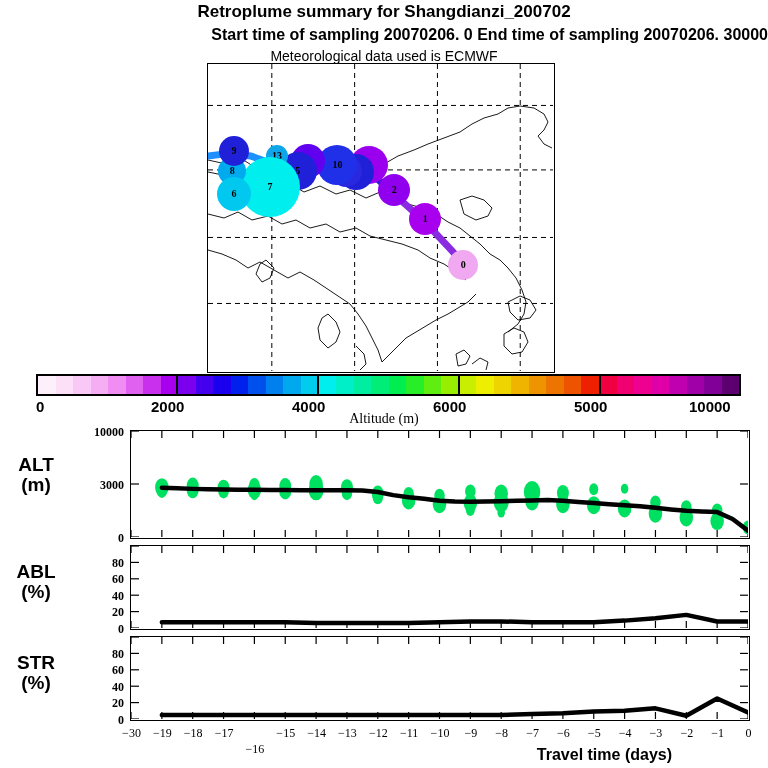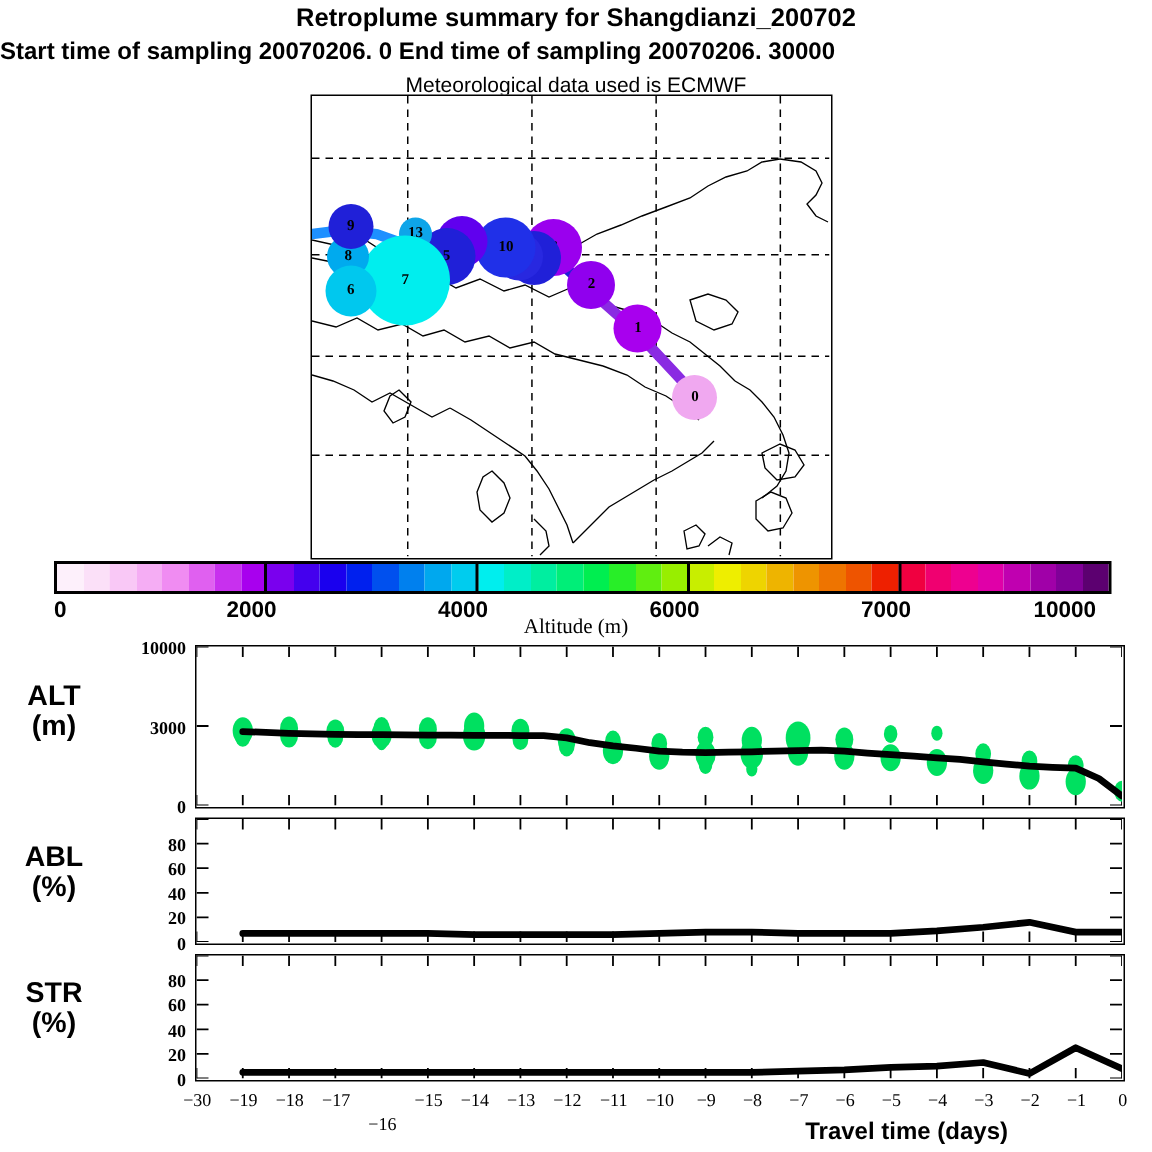--- a/index.html
+++ b/index.html
@@ -1,20 +1,20 @@
 <!DOCTYPE html>
 <html><head>
 <meta charset="utf-8">
 <style>
   html,body{margin:0;padding:0;background:#fff;}
   body{width:768px;height:768px;position:relative;overflow:hidden;
        font-family:"Liberation Sans",sans-serif;color:#000;}
   .t{position:absolute;white-space:nowrap;}
   #title{top:2px;left:0;width:768px;text-align:center;font-size:17px;font-weight:bold;}
-  #subtitle{top:26px;left:0;width:768px;text-align:left;font-size:16px;font-weight:bold;}
+  #subtitle{top:26px;left:0;width:768px;text-align:right;font-size:16px;font-weight:bold;}
   #meteo{top:48px;left:0;width:768px;text-align:center;font-size:14px;font-weight:normal;}
 
   
   #map{position:absolute;left:207px;top:63px;width:348px;height:310px;
        border:1.5px solid #000;background:#fff;box-sizing:border-box;overflow:hidden;}
   #map svg{position:absolute;left:0;top:0;}
   .marker{position:absolute;border-radius:50%;transform:translate(-50%,-50%);
           display:flex;align-items:center;justify-content:center;}
   .mlabel{font-size:10px;font-weight:bold;color:#000;font-family:"Liberation Serif",serif;
           line-height:1;pointer-events:none;}
@@ -176,21 +176,21 @@
     <line x1="141" y1="0" x2="141" y2="22" stroke="#000" stroke-width="2"></line>
     <line x1="282" y1="0" x2="282" y2="22" stroke="#000" stroke-width="2"></line>
     <line x1="423" y1="0" x2="423" y2="22" stroke="#000" stroke-width="2"></line>
     <line x1="564" y1="0" x2="564" y2="22" stroke="#000" stroke-width="2"></line>
   </svg>
 <div id="cbticks">
     <div class="cbtick" style="left: 36px;">0</div>
     <div class="cbtick" style="left: 151px;">2000</div>
     <div class="cbtick" style="left: 292px;">4000</div>
     <div class="cbtick" style="left: 433px;">6000</div>
-    <div class="cbtick" style="left: 574px;">7000</div>
+    <div class="cbtick" style="left: 574px;">5000</div>
     <div class="cbtick" style="left: 689px;">10000</div>
   </div>
 <div id="cblabel">Altitude (m)</div>
 
 <div class="rowtitle" id="lab-alt" style="left: 6px; width: 60px; top: 455px;">
     <div>ALT</div>
     <div>(m)</div>
   </div>
 <div class="rowtitle" id="lab-abl" style="left: 6px; width: 60px; top: 562px;">
     <div>ABL</div>

